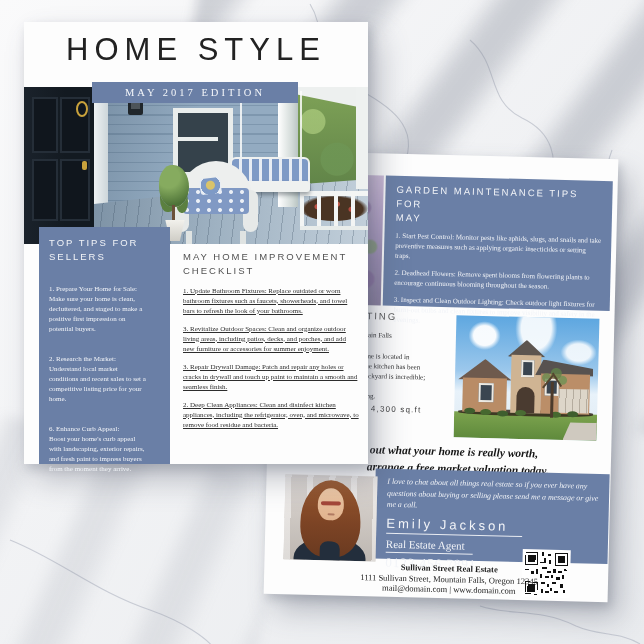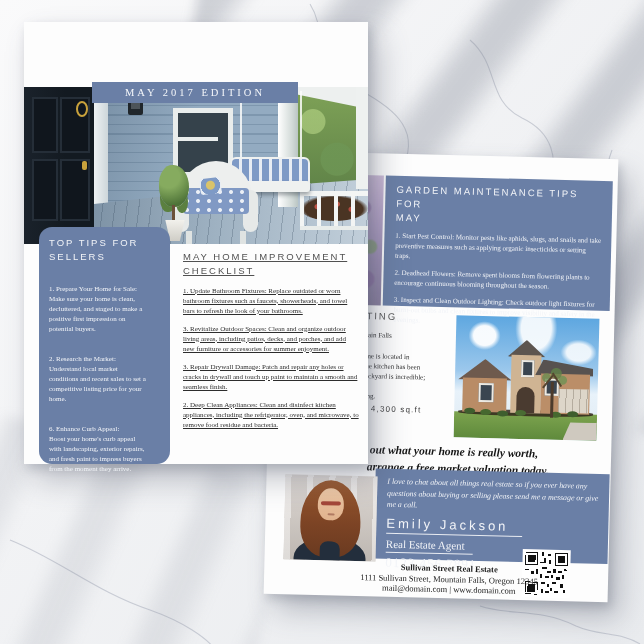--- a/index.html
+++ b/index.html
@@ -77,24 +77,24 @@
   .p-sofa-pillow{left:26px;top:17px;width:21px;height:16px;border-radius:3px;transform:rotate(-7deg);
     background:radial-gradient(circle at 50% 45%,#d9c36a 0 4px,#7e9ac6 5px 70%,#e8edf4 71%);}
   .p-sofa-leg{bottom:0;width:6px;height:13px;background:#dfe3e2;}
   .p-topiary{left:132px;top:78px;width:36px;height:79px;}
   .p-top-foliage{left:3px;top:0;width:30px;height:42px;border-radius:46% 54% 50% 50%;
     background:radial-gradient(circle at 32% 28%,#86ab5f 0 30%,#4e7338 78%);
     box-shadow:-6px 12px 0 -7px #5b8040,8px 15px 0 -9px #5b8040;}
   .p-top-trunk{left:16px;top:40px;width:3px;height:17px;background:#6b503a;}
   .p-top-pot{left:8px;top:55px;width:22px;height:21px;background:linear-gradient(#f2f1ec,#cfcdc6);
     clip-path:polygon(6% 0,94% 0,72% 100%,28% 100%);}
-  .fp-tips-box{left:15px;top:205px;width:131px;height:237px;z-index:4;padding:9px 24px 0 10px;box-sizing:border-box;border-radius:13px;}
+  .fp-tips-box{left:15px;top:205px;width:131px;height:237px;z-index:4;padding:9px 24px 0 10px;box-sizing:border-box;}
   .fp-tips-box .tip{margin-top:20px;}
   .fp-checklist{left:159px;top:228px;width:176px;z-index:3;}
-  .fp-checklist-heading{color:#515151;text-decoration:underline;}
+  .fp-checklist-heading{color:#515151;}
   .fp-checklist .chk{margin-top:8px;color:#2d2d2d;text-decoration:underline;}
   
   .bp-lavender{left:10px;top:22px;width:100px;height:130px;filter:blur(.4px);
     background:
       radial-gradient(circle at 80% 25%,rgba(150,120,170,.8) 0 7px,transparent 9px),
       radial-gradient(circle at 88% 55%,rgba(125,155,106,.7) 0 6px,transparent 8px),
       radial-gradient(circle at 84% 80%,rgba(138,111,160,.8) 0 8px,transparent 10px),
       linear-gradient(180deg,#cdbcd8 0%,#b3a2c6 35%,#9d8fb4 65%,#8a809f 100%);}
   .bp-garden-box{left:112px;top:22px;width:227px;height:130px;padding:7px 9px 0 11px;box-sizing:border-box;}
   .bp-garden-box .gtip{margin-top:7px;}
@@ -285,20 +285,21 @@
 
     <div class="abs bp-footer">
       <div class="company">Sullivan Street Real Estate</div>
       <div>1111 Sullivan Street, Mountain Falls, Oregon 12345</div>
       <div>mail@domain.com | www.domain.com</div>
     </div>
   </div>
 
   <div class="page page-front">
 
+    <div class="abs masthead">HOME STYLE</div>
     <div class="abs edition-banner">MAY 2017 EDITION</div>
 
     <div class="abs fp-photo">
       <div class="abs p-ceiling"></div>
       <div class="abs p-wall"></div>
       <div class="abs p-window">
         <div class="abs p-window-bar"></div>
       </div>
       <div class="abs p-lantern">
         <div class="abs p-lantern-glass"></div>

